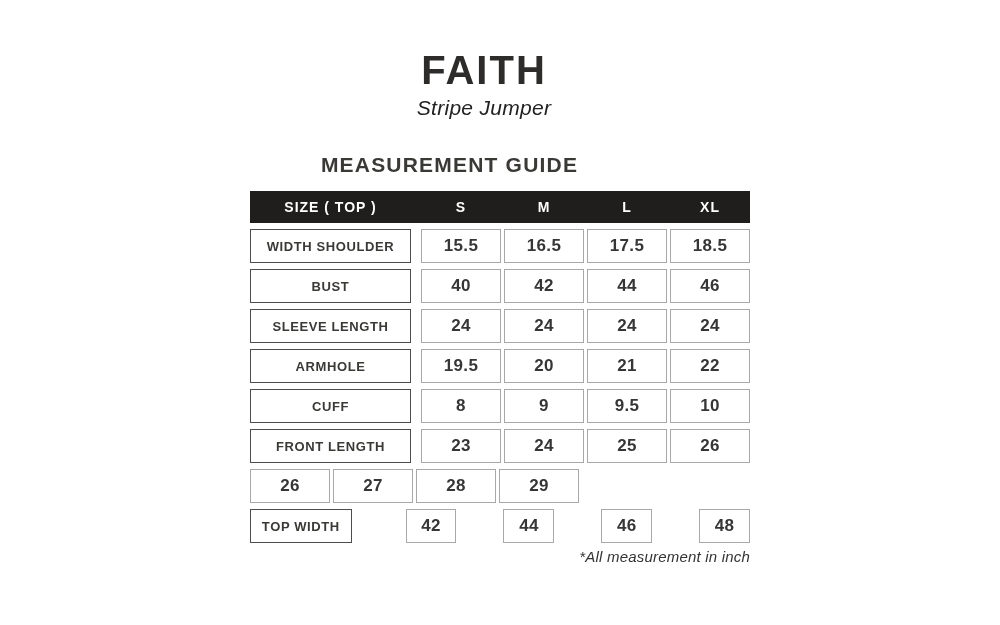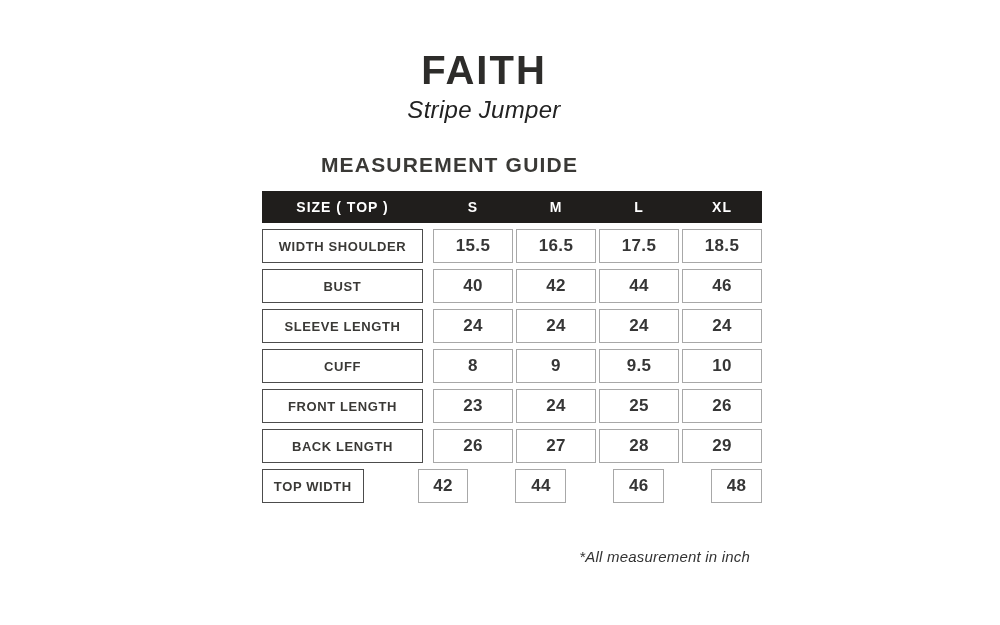--- a/index.html
+++ b/index.html
@@ -26,21 +26,21 @@
   }
   .product-title {
     font-size: 40px;
     font-weight: 700;
     letter-spacing: 2px;
     color: #2d2c2a;
     line-height: 1;
     margin: 0;
   }
   .product-subtitle {
-    font-size: 24px;
+    font-size: 21px;
     font-style: italic;
     font-weight: 500;
     color: #222222;
     margin-top: 6px;
     letter-spacing: 0.3px;
   }
 
   .section-heading {
     position: absolute;
     top: 153px;
@@ -52,21 +52,20 @@
     letter-spacing: 1.2px;
     color: #3a3936;
   }
 
   
   .size-table {
     position: absolute;
     left: 250px;
     top: 191px;
     width: 500px;
-    margin-left: 12px;
   }
 
   .header-row {
     display: flex;
     align-items: center;
     height: 32px;
     background: #201e1c;
     margin-bottom: 6px;
   }
   .header-row .slot-label {
@@ -181,35 +180,41 @@
         <div class="value-cell">46</div>
       </div>
       <div class="t-row">
         <div class="label-cell">SLEEVE LENGTH</div>
         <div class="value-cell">24</div>
         <div class="value-cell">24</div>
         <div class="value-cell">24</div>
         <div class="value-cell">24</div>
       </div>
       <div class="t-row">
+        <div class="label-cell">ARMHOLE</div>
+        <div class="value-cell">19.5</div>
+        <div class="value-cell">20</div>
+        <div class="value-cell">21</div>
+        <div class="value-cell">22</div>
+      </div>
+      <div class="t-row">
         <div class="label-cell">CUFF</div>
         <div class="value-cell">8</div>
         <div class="value-cell">9</div>
         <div class="value-cell">9.5</div>
         <div class="value-cell">10</div>
       </div>
       <div class="t-row">
         <div class="label-cell">FRONT LENGTH</div>
         <div class="value-cell">23</div>
         <div class="value-cell">24</div>
         <div class="value-cell">25</div>
         <div class="value-cell">26</div>
       </div>
       <div class="t-row">
-        <div class="label-cell">BACK LENGTH</div>
         <div class="value-cell">26</div>
         <div class="value-cell">27</div>
         <div class="value-cell">28</div>
         <div class="value-cell">29</div>
       </div>
       <div class="t-row">
         <div class="label-cell">TOP WIDTH</div>
         <div class="value-cell">42</div>
         <div class="value-cell">44</div>
         <div class="value-cell">46</div>

